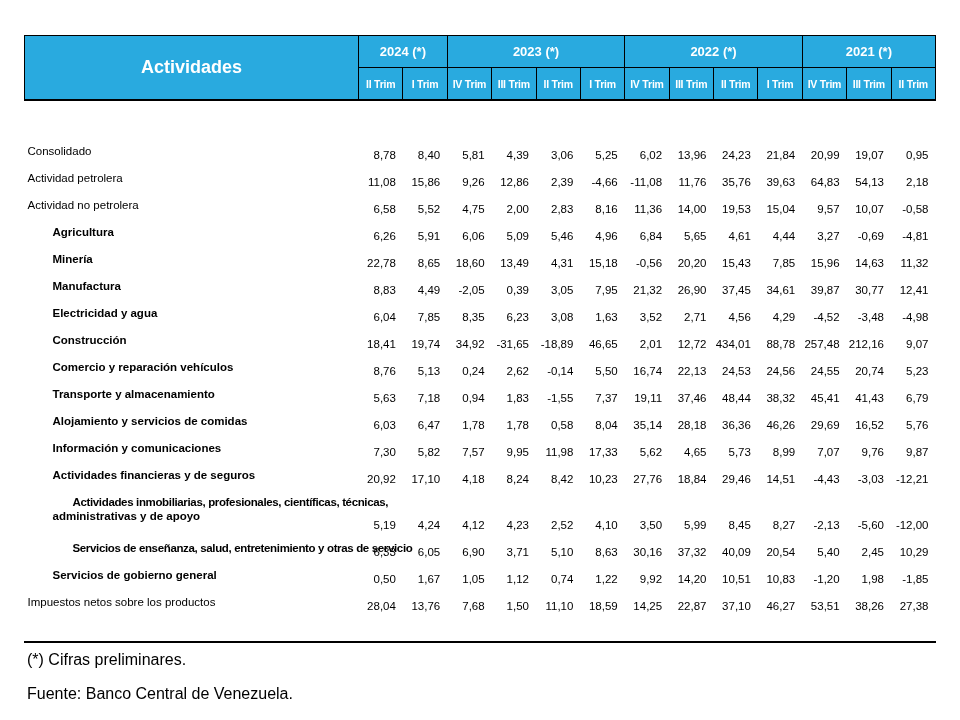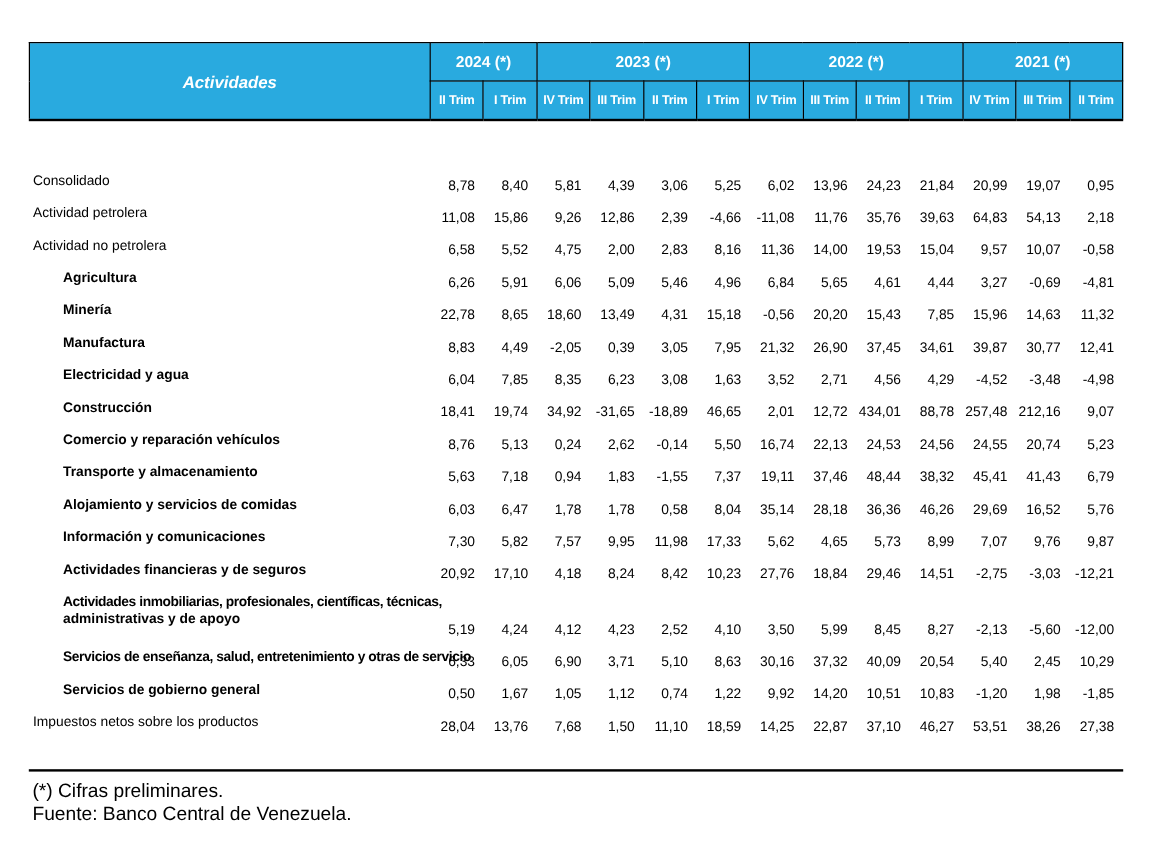--- a/index.html
+++ b/index.html
@@ -10,42 +10,42 @@
   table.main{
     position:absolute;left:24px;top:35px;width:912px;
     border-collapse:collapse;table-layout:fixed;
   }
   col.label-col{width:334px;}
   thead th{
     background:var(--header-bg,#29AADF);color:var(--header-text,#fff);
     border:1px solid var(--border,#000);font-weight:bold;text-align:center;
     vertical-align:middle;padding:0;
   }
-  th.act-h{font-size:14px;border-bottom:2px solid var(--border,#000);font-style:italic;}
+  th.act-h{font-size:18px;border-bottom:2px solid var(--border,#000);}
   th.year-th{font-size:13px;height:31px;}
   th.q-th{font-size:10.5px;letter-spacing:-0.2px;height:31px;border-bottom:2px solid var(--border,#000);}
   tbody td{border:none;}
   tr.spacer-row td{height:36px;}
   tbody tr{height:27px;}
   tbody tr.tall{height:46px;}
   .label-cell{
     vertical-align:top;padding-top:5px;font-size:11.5px;line-height:14px;
     white-space:nowrap;overflow:visible;font-weight:bold;
   }
   .label-cell.group{font-weight:normal;padding-left:3px;}
   .label-cell.sub{padding-left:28px;}
-  .label-cell .tight{letter-spacing:-0.35px;}
+  .label-cell .tight{letter-spacing:-0.35px;margin-left:20px;}
   .num-cell{
     vertical-align:bottom;text-align:right;
     padding:0 7px 5px 0;font-size:11.5px;
   }
   .sep-line{position:absolute;left:24px;top:641px;width:912px;border-top:2px solid var(--border,#000);height:0;}
   .footnote{position:absolute;left:27px;font-size:16px;}
   #note{top:651px;}
-  #source{top:670px;}
+  #source{top:685px;}
 </style>
 </head>
 <body>
 
 <div class="canvas">
 
   <table class="main">
     <colgroup>
       <col class="label-col">
       <col span="13">
@@ -301,21 +301,21 @@
           <td class="num-cell">20,92</td>
           <td class="num-cell">17,10</td>
           <td class="num-cell">4,18</td>
           <td class="num-cell">8,24</td>
           <td class="num-cell">8,42</td>
           <td class="num-cell">10,23</td>
           <td class="num-cell">27,76</td>
           <td class="num-cell">18,84</td>
           <td class="num-cell">29,46</td>
           <td class="num-cell">14,51</td>
-          <td class="num-cell">-2,75</td>
+          <td class="num-cell">-4,43</td>
           <td class="num-cell">-3,03</td>
           <td class="num-cell">-12,21</td>
         </tr>
         <tr class="tall">
           <td class="label-cell sub">
             <div class="tight">Actividades inmobiliarias, profesionales, científicas, técnicas,</div>
             <div>administrativas y de apoyo</div>
           </td>
           <td class="num-cell">5,19</td>
           <td class="num-cell">4,24</td>

